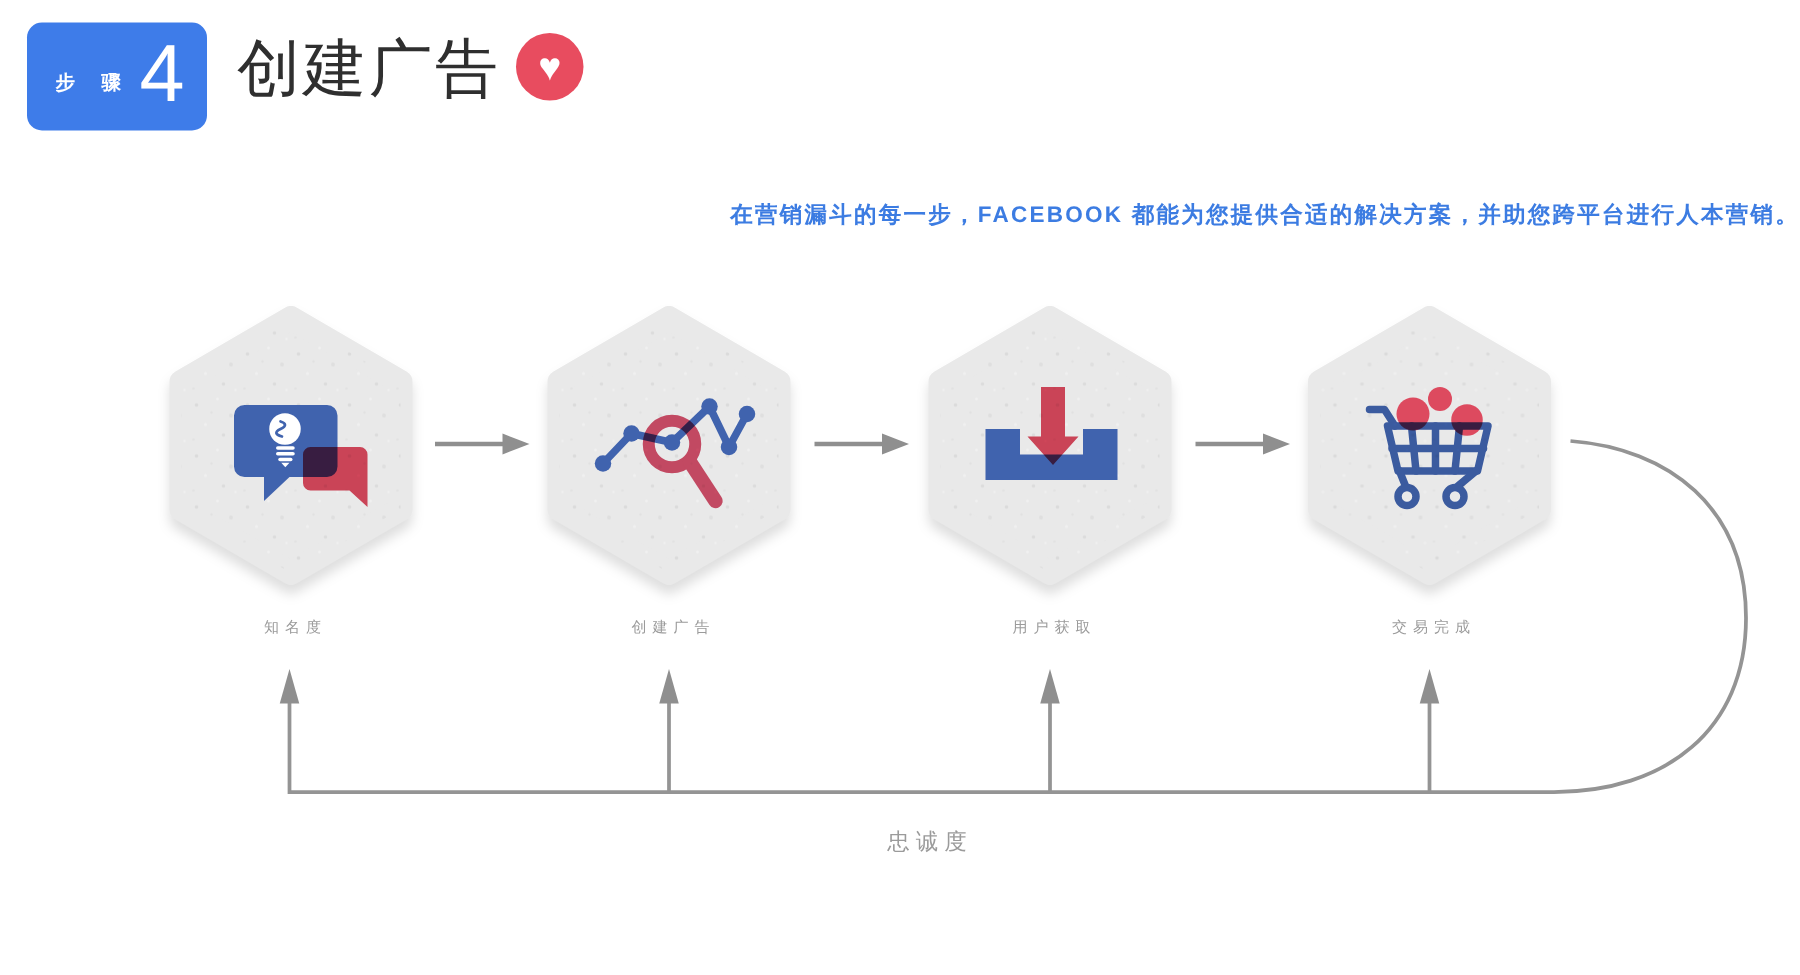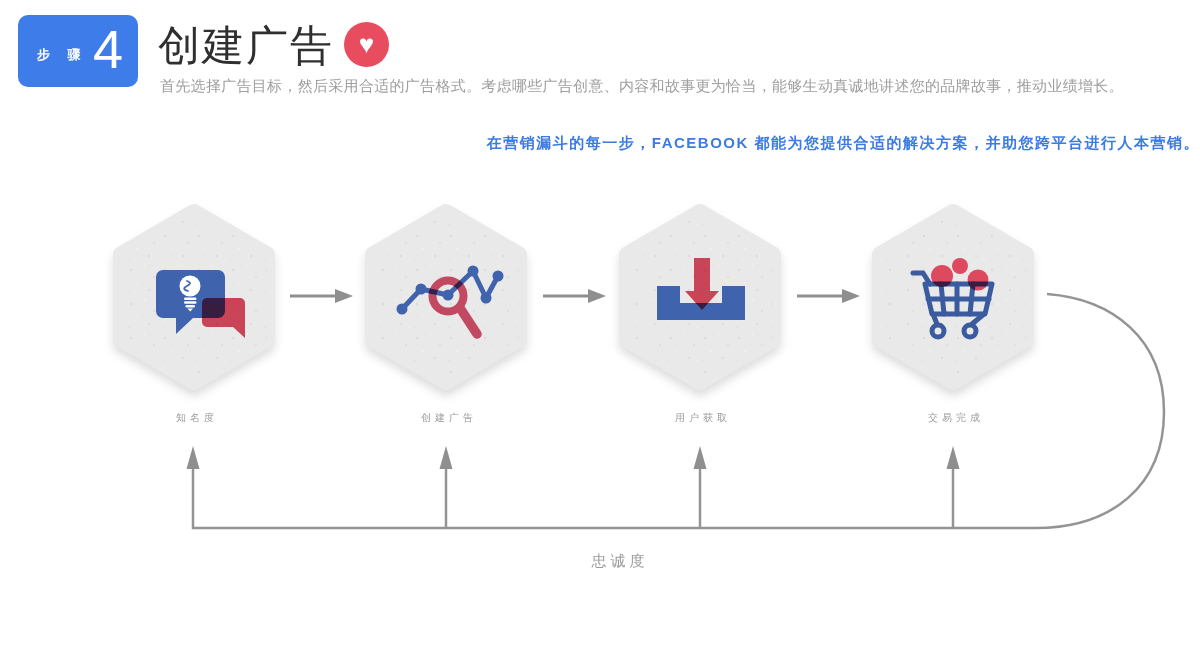--- a/index.html
+++ b/index.html
@@ -48,21 +48,20 @@
 
 <div class="stage">
 
   <div class="badge">
     <span class="badge-step">步 骤</span>
     <span class="badge-num">4</span>
   </div>
 
   <div class="title">创建广告</div>
   <div class="heart-badge"><span>♥</span></div>
-  <div class="subtitle">首先选择广告目标，然后采用合适的广告格式。考虑哪些广告创意、内容和故事更为恰当，能够生动真诚地讲述您的品牌故事，推动业绩增长。</div>
   <div class="tagline">在营销漏斗的每一步，FACEBOOK 都能为您提供合适的解决方案，并助您跨平台进行人本营销。</div>
 
   <svg class="diagram" viewBox="0 0 1200 650">
     <defs>
       <pattern id="speckle" width="34" height="34" patternUnits="userSpaceOnUse">
         <circle cx="5" cy="7" r="1.2" fill="#cfcfcf"></circle>
         <circle cx="19" cy="3" r="0.9" fill="#f8f8f8"></circle>
         <circle cx="28" cy="14" r="1.3" fill="#d6d6d6"></circle>
         <circle cx="11" cy="20" r="1.0" fill="#f6f6f6"></circle>
         <circle cx="23" cy="27" r="1.2" fill="#d2d2d2"></circle>

